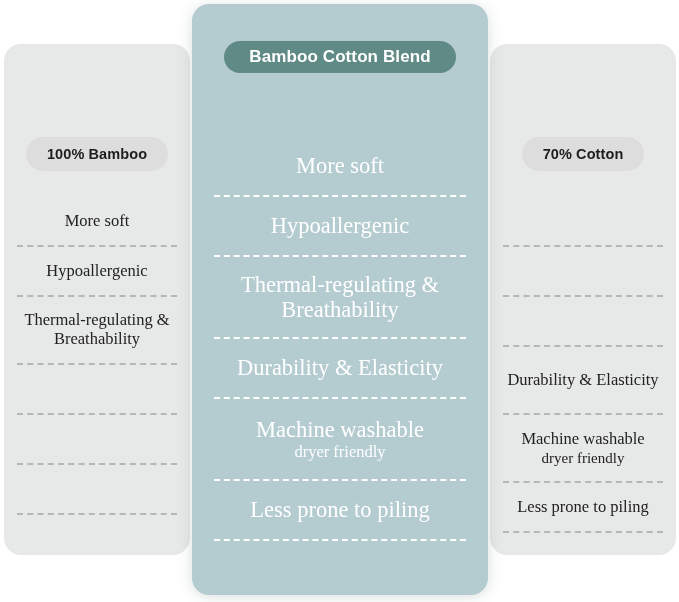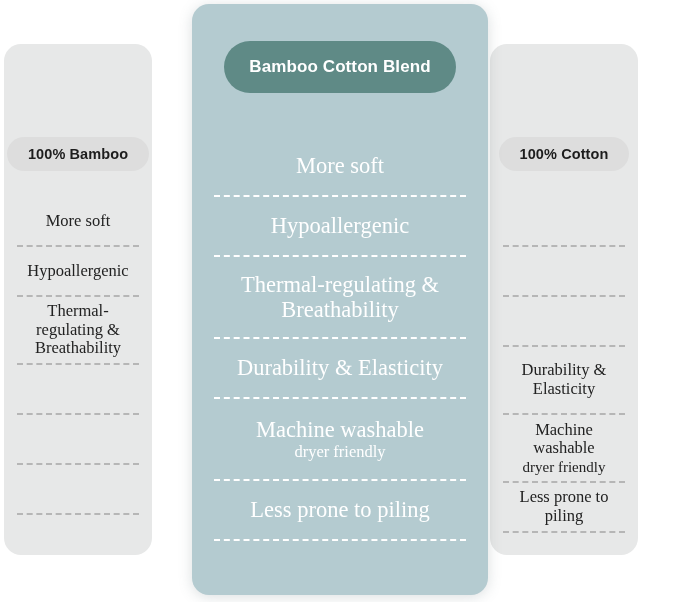--- a/index.html
+++ b/index.html
@@ -24,21 +24,21 @@
   
   .card {
     position: absolute;
     box-sizing: border-box;
     border-radius: 17px;
   }
   .card-side {
     top: 44px;
     height: 511px;
     background: #e7e8e8;
-    width: 148px;
+    width: 186px;
   }
   .card-left  { left: 4px; }
   .card-right { left: 490px; }
 
   .card-center {
     left: 192px;
     top: 4px;
     width: 296px;
     height: 591px;
     background: #b4cbd0;
@@ -64,21 +64,21 @@
   .pill-side {
     background: #dddddd;
     color: #1d1d1d;
     font-size: 14.5px;
     padding: 9px 21px;
   }
   .pill-center {
     background: #5f8a86;
     color: #ffffff;
     font-size: 17px;
-    padding: 16px 25px;
+    padding: 6px 25px;
   }
   .pill-wrap-side   { top: 93px; }
   .pill-wrap-center { top: 37px; }
 
   
   .rows {
     position: absolute;
     left: 0;
     right: 0;
   }
@@ -177,21 +177,21 @@
       <div class="row row-side row-empty">
         <span class="row-label"></span>
       </div>
 
     </div>
   </div>
 
   <div class="card card-side card-right">
 
     <div class="pill-wrap pill-wrap-side">
-      <span class="pill pill-side">100% Cotton</span>
+      <span class="pill pill-side">70% Cotton</span>
     </div>
 
     <div class="rows rows-side">
 
       <div class="row row-side row-empty">
         <span class="row-label"></span>
       </div>
 
       <div class="row row-side row-empty">
         <span class="row-label"></span>

